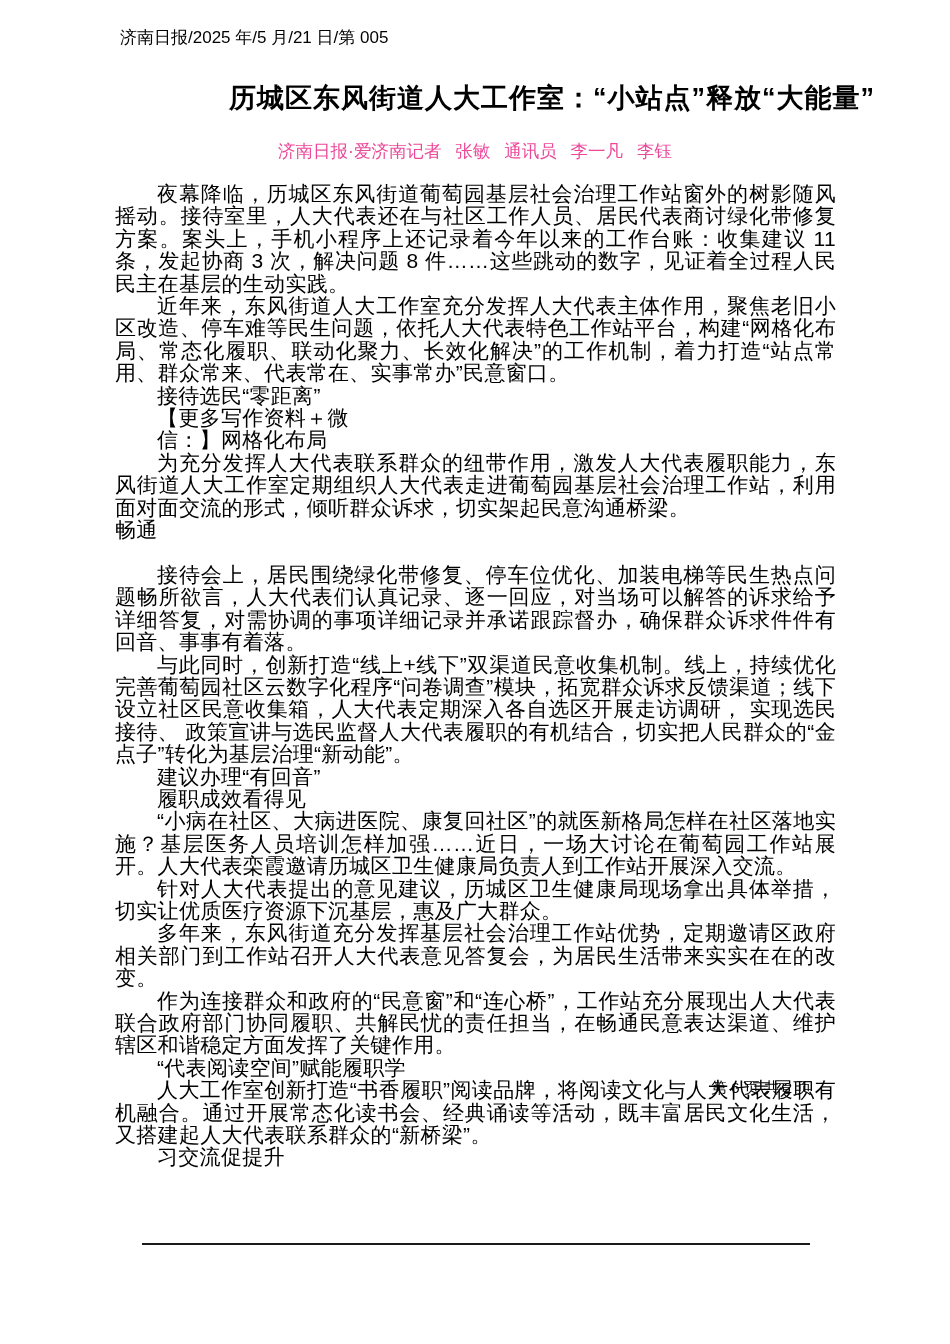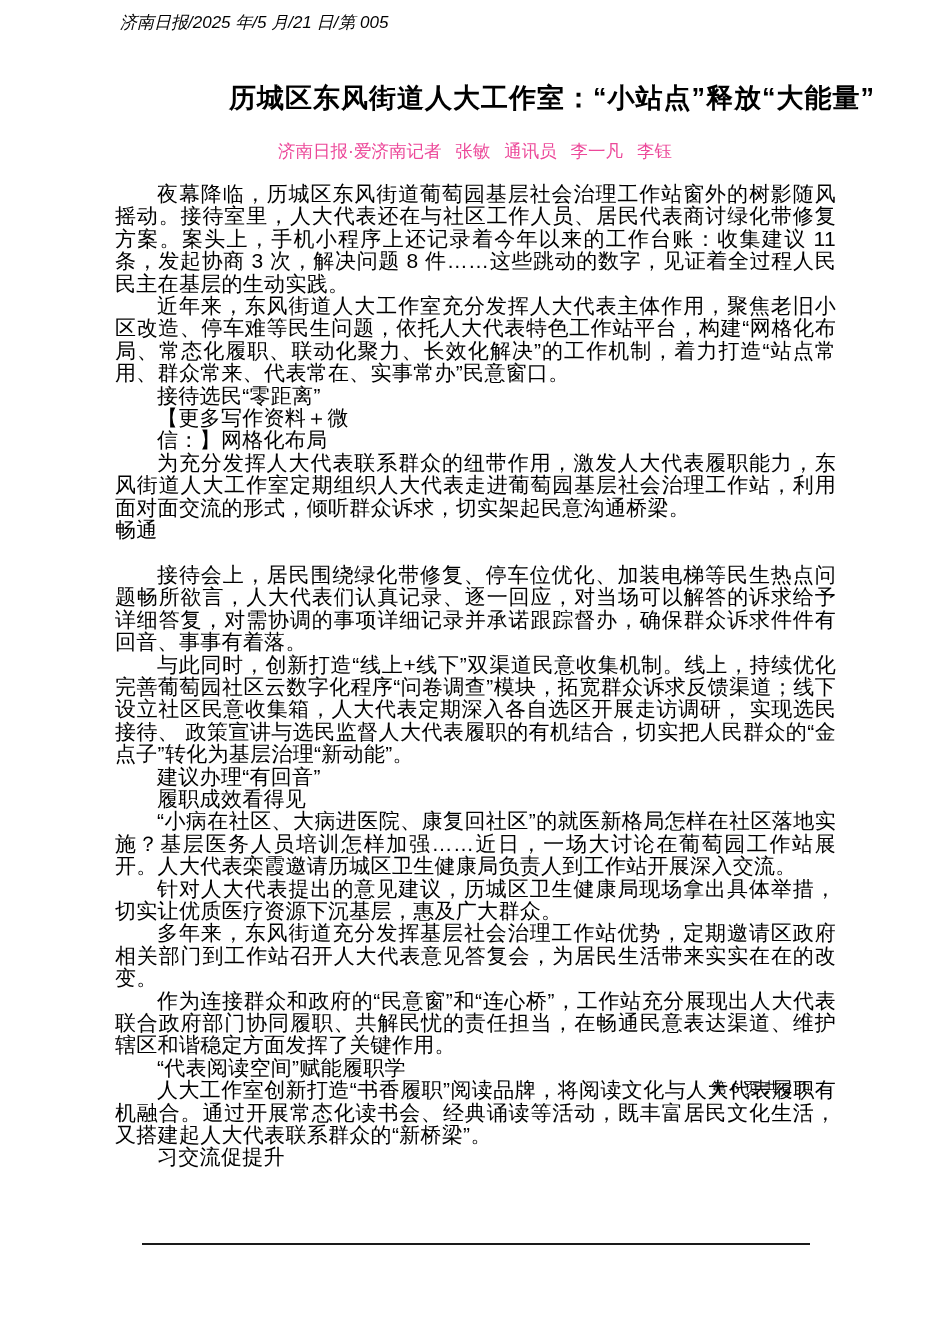--- a/index.html
+++ b/index.html
@@ -12,26 +12,25 @@
     position: relative;
     width: 950px;
     height: 1344px;
     background: #ffffff;
     overflow: hidden;
     color: #000000;
   }
   .source-line {
     position: absolute;
     left: 120px;
-    top: 10px;
+    top: 25px;
     width: 740px;
     font-size: 17px;
     line-height: 25px;
     color: #000000;
-    font-style: italic;
   }
   .article-title {
     position: absolute;
     left: 75px;
     top: 80px;
     width: 800px;
     text-align: right;
     font-size: 27px;
     font-weight: bold;
     color: #000000;

